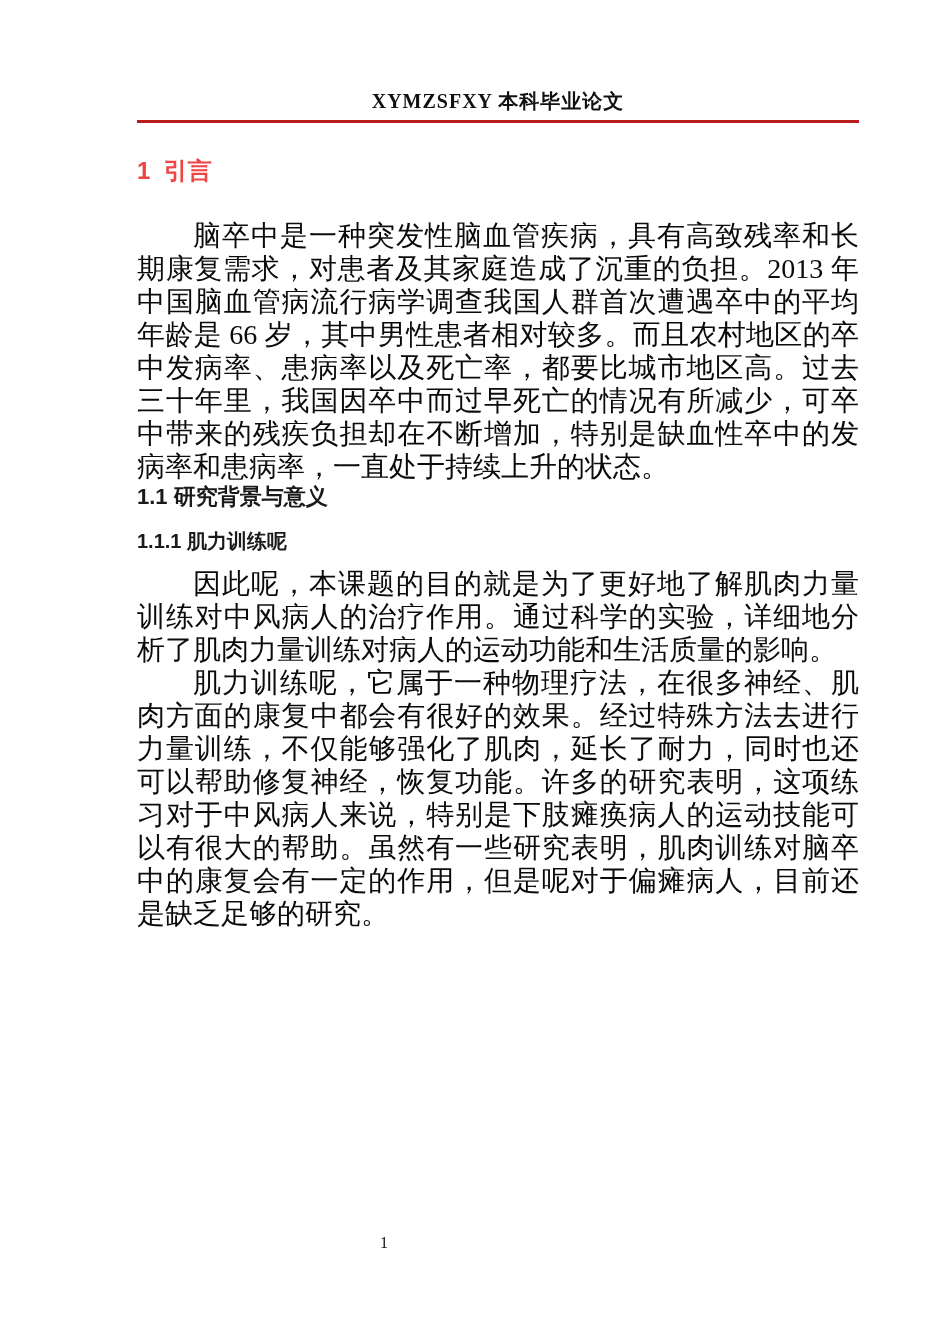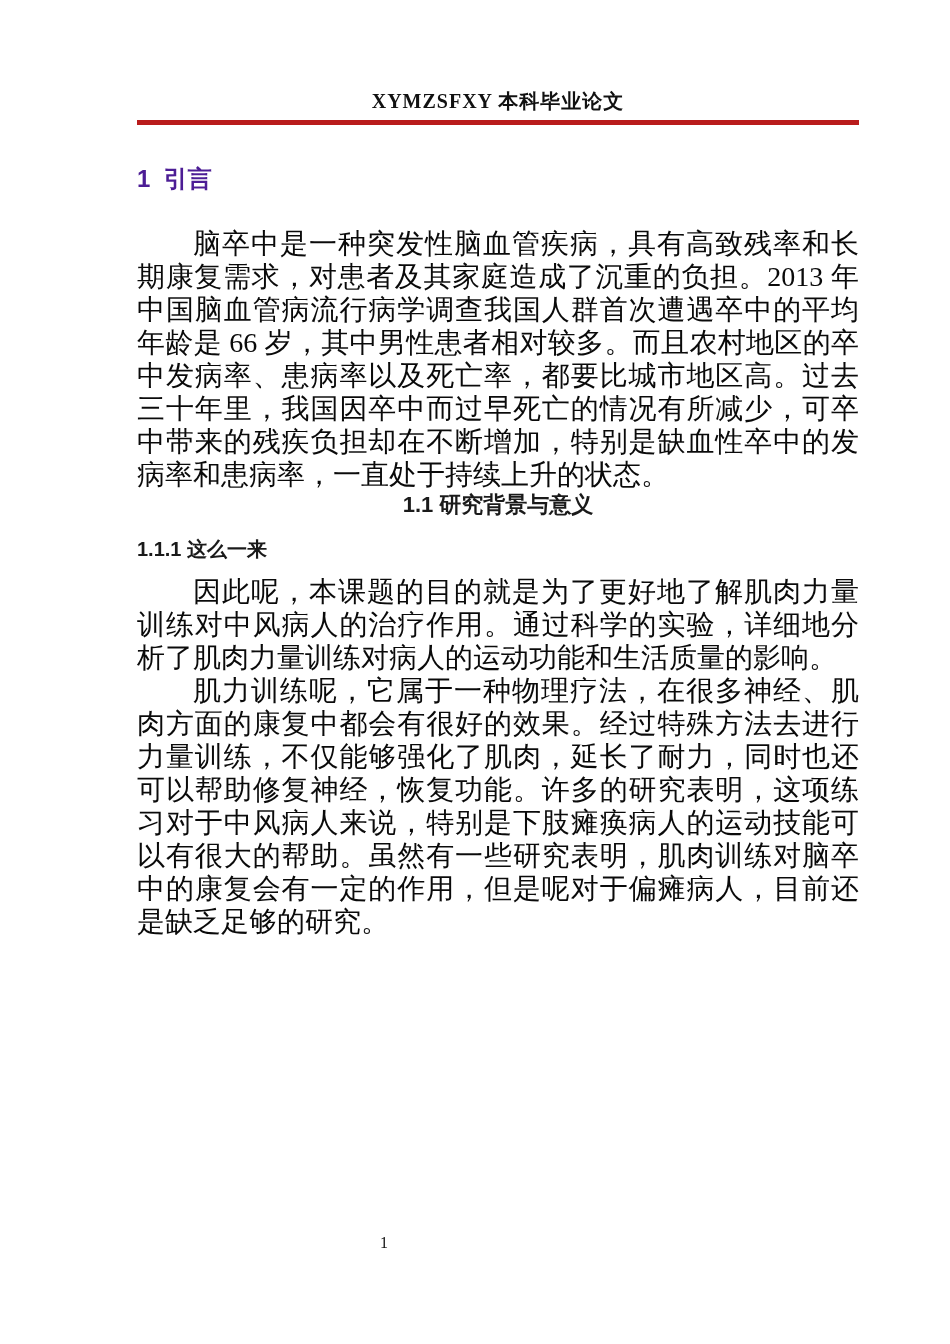--- a/index.html
+++ b/index.html
@@ -20,47 +20,46 @@
     position: absolute;
     top: 88px;
     left: 137px;
     width: 722px;
     text-align: center;
     font-family: "Liberation Serif", serif;
     font-weight: bold;
     font-size: 20px;
     letter-spacing: 1px;
     padding-bottom: 5px;
-    border-bottom: 5px solid #b91c1c;
+    border-bottom: 3px solid #b91c1c;
     color: #111111;
   }
   .content {
     position: absolute;
     left: 137px;
     top: 146px;
     width: 722px;
   }
   .h1 {
     font-family: "Liberation Sans", sans-serif;
     font-weight: bold;
     font-size: 24px;
     line-height: 33px;
-    color: #4c1d95;
-    margin: 16px 0 32px 0;
+    color: #ef4444;
+    margin: 8px 0 32px 0;
     white-space: pre-wrap;
   }
   .h2 {
     font-family: "Liberation Sans", sans-serif;
     font-weight: bold;
     font-size: 22px;
     line-height: 36px;
     color: #1a1a1a;
     margin: -4px 0 0 0;
     white-space: pre-wrap;
-    text-align: center;
   }
   .h3 {
     font-family: "Liberation Sans", sans-serif;
     font-weight: bold;
     font-size: 20px;
     line-height: 36px;
     color: #1a1a1a;
     margin: 8px 0 8px 0;
     white-space: pre-wrap;
   }
@@ -93,21 +92,21 @@
   <div class="content">
 
     <div class="h1">1  引言</div>
 
     <p class="para">脑卒中是一种突发性脑血管疾病，具有高致残率和长期康复需求，对患者及其家庭造成了沉重的负担。2013 年中国脑血管病流行病学调查我国人群首次遭遇卒中的平均年龄是 66 岁，其中男性患者相对较多。而且农村地区的卒中发病率、患病率以及死亡率，都要比城市地区高。过去三十年里，我国因卒中而过早死亡的情况有所减少，可卒中带来的残疾负担却在不断增加，特别是缺血性卒中的发病率和患病率，一直处于持续上升的状态。</p>
 
 
 
     <div class="h2">1.1 研究背景与意义</div>
 
-    <div class="h3">1.1.1 这么一来</div>
+    <div class="h3">1.1.1 肌力训练呢</div>
 
 
     <p class="para">因此呢，本课题的目的就是为了更好地了解肌肉力量训练对中风病人的治疗作用。通过科学的实验，详细地分析了肌肉力量训练对病人的运动功能和生活质量的影响。</p>
 
     <p class="para">肌力训练呢，它属于一种物理疗法，在很多神经、肌肉方面的康复中都会有很好的效果。经过特殊方法去进行力量训练，不仅能够强化了肌肉，延长了耐力，同时也还可以帮助修复神经，恢复功能。许多的研究表明，这项练习对于中风病人来说，特别是下肢瘫痪病人的运动技能可以有很大的帮助。虽然有一些研究表明，肌肉训练对脑卒中的康复会有一定的作用，但是呢对于偏瘫病人，目前还是缺乏足够的研究。</p>
 
   </div>
 
   <div class="footer-pagenum">1</div>
 

